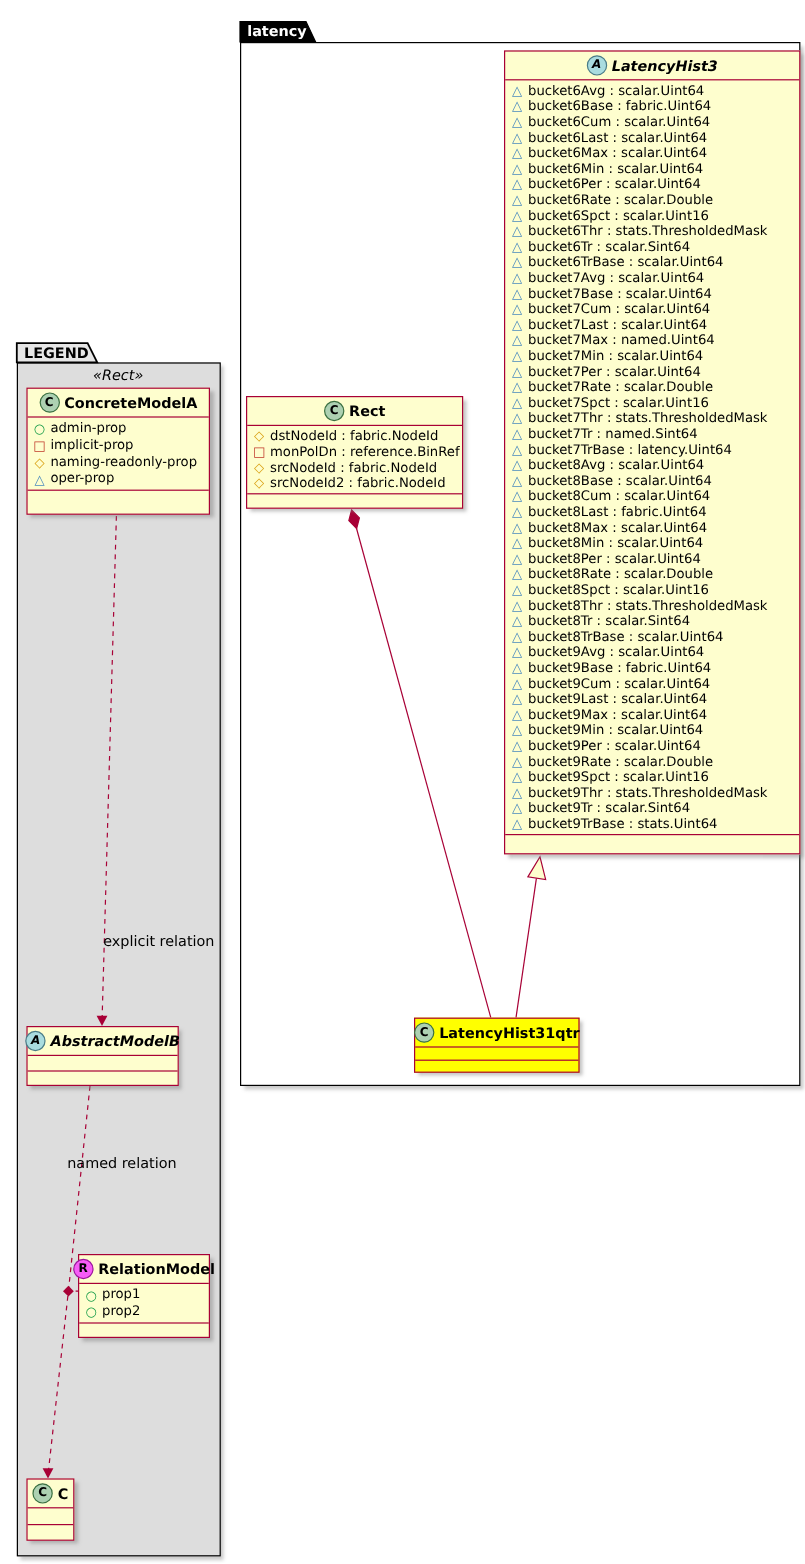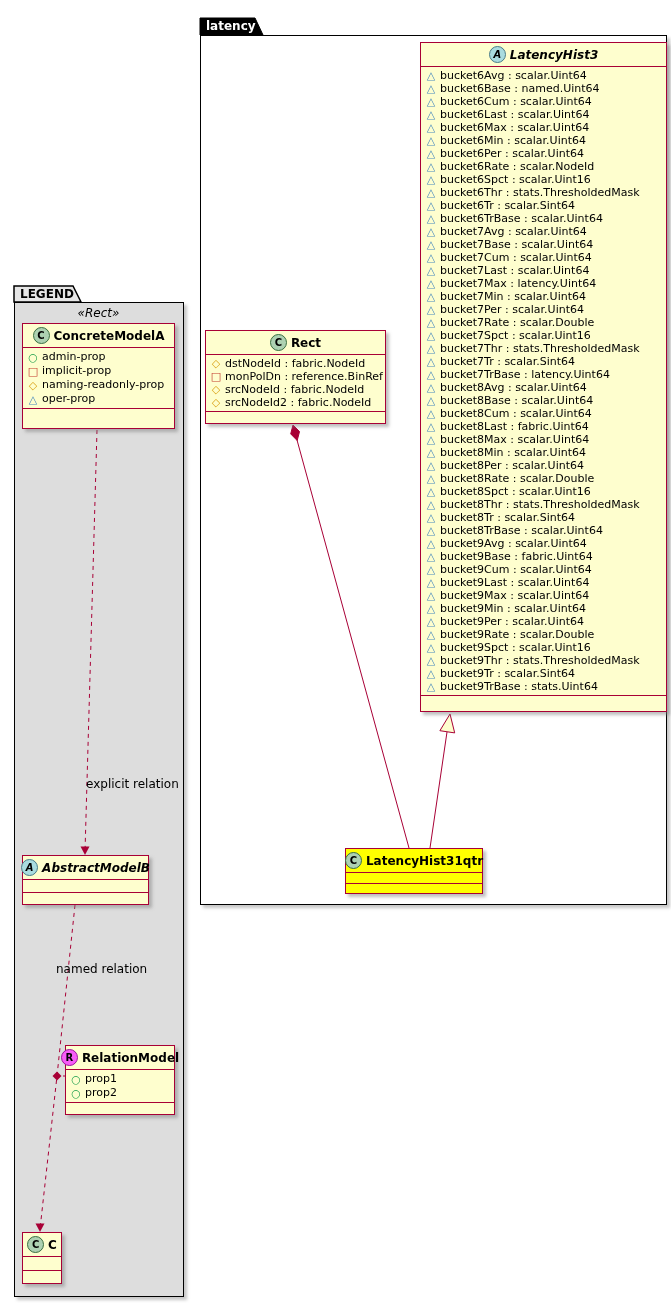--- a/index.html
+++ b/index.html
@@ -78,21 +78,21 @@
       <span class="title-text italic">LatencyHist3</span>
     </div>
     <div class="attrs">
 
     <div class="attr-row">
         <span class="attr-icon" style="color: rgb(75, 139, 190);">△</span>
         <span class="attr-text">bucket6Avg : scalar.Uint64</span>
       </div>
         <div class="attr-row">
         <span class="attr-icon" style="color: rgb(75, 139, 190);">△</span>
-        <span class="attr-text">bucket6Base : named.Uint64</span>
+        <span class="attr-text">bucket6Base : fabric.Uint64</span>
       </div>
         <div class="attr-row">
         <span class="attr-icon" style="color: rgb(75, 139, 190);">△</span>
         <span class="attr-text">bucket6Cum : scalar.Uint64</span>
       </div>
         <div class="attr-row">
         <span class="attr-icon" style="color: rgb(75, 139, 190);">△</span>
         <span class="attr-text">bucket6Last : scalar.Uint64</span>
       </div>
         <div class="attr-row">
@@ -102,21 +102,21 @@
         <div class="attr-row">
         <span class="attr-icon" style="color: rgb(75, 139, 190);">△</span>
         <span class="attr-text">bucket6Min : scalar.Uint64</span>
       </div>
         <div class="attr-row">
         <span class="attr-icon" style="color: rgb(75, 139, 190);">△</span>
         <span class="attr-text">bucket6Per : scalar.Uint64</span>
       </div>
         <div class="attr-row">
         <span class="attr-icon" style="color: rgb(75, 139, 190);">△</span>
-        <span class="attr-text">bucket6Rate : scalar.NodeId</span>
+        <span class="attr-text">bucket6Rate : scalar.Double</span>
       </div>
         <div class="attr-row">
         <span class="attr-icon" style="color: rgb(75, 139, 190);">△</span>
         <span class="attr-text">bucket6Spct : scalar.Uint16</span>
       </div>
         <div class="attr-row">
         <span class="attr-icon" style="color: rgb(75, 139, 190);">△</span>
         <span class="attr-text">bucket6Thr : stats.ThresholdedMask</span>
       </div>
         <div class="attr-row">
@@ -138,21 +138,21 @@
         <div class="attr-row">
         <span class="attr-icon" style="color: rgb(75, 139, 190);">△</span>
         <span class="attr-text">bucket7Cum : scalar.Uint64</span>
       </div>
         <div class="attr-row">
         <span class="attr-icon" style="color: rgb(75, 139, 190);">△</span>
         <span class="attr-text">bucket7Last : scalar.Uint64</span>
       </div>
         <div class="attr-row">
         <span class="attr-icon" style="color: rgb(75, 139, 190);">△</span>
-        <span class="attr-text">bucket7Max : latency.Uint64</span>
+        <span class="attr-text">bucket7Max : named.Uint64</span>
       </div>
         <div class="attr-row">
         <span class="attr-icon" style="color: rgb(75, 139, 190);">△</span>
         <span class="attr-text">bucket7Min : scalar.Uint64</span>
       </div>
         <div class="attr-row">
         <span class="attr-icon" style="color: rgb(75, 139, 190);">△</span>
         <span class="attr-text">bucket7Per : scalar.Uint64</span>
       </div>
         <div class="attr-row">
@@ -162,21 +162,21 @@
         <div class="attr-row">
         <span class="attr-icon" style="color: rgb(75, 139, 190);">△</span>
         <span class="attr-text">bucket7Spct : scalar.Uint16</span>
       </div>
         <div class="attr-row">
         <span class="attr-icon" style="color: rgb(75, 139, 190);">△</span>
         <span class="attr-text">bucket7Thr : stats.ThresholdedMask</span>
       </div>
         <div class="attr-row">
         <span class="attr-icon" style="color: rgb(75, 139, 190);">△</span>
-        <span class="attr-text">bucket7Tr : scalar.Sint64</span>
+        <span class="attr-text">bucket7Tr : named.Sint64</span>
       </div>
         <div class="attr-row">
         <span class="attr-icon" style="color: rgb(75, 139, 190);">△</span>
         <span class="attr-text">bucket7TrBase : latency.Uint64</span>
       </div>
         <div class="attr-row">
         <span class="attr-icon" style="color: rgb(75, 139, 190);">△</span>
         <span class="attr-text">bucket8Avg : scalar.Uint64</span>
       </div>
         <div class="attr-row">

